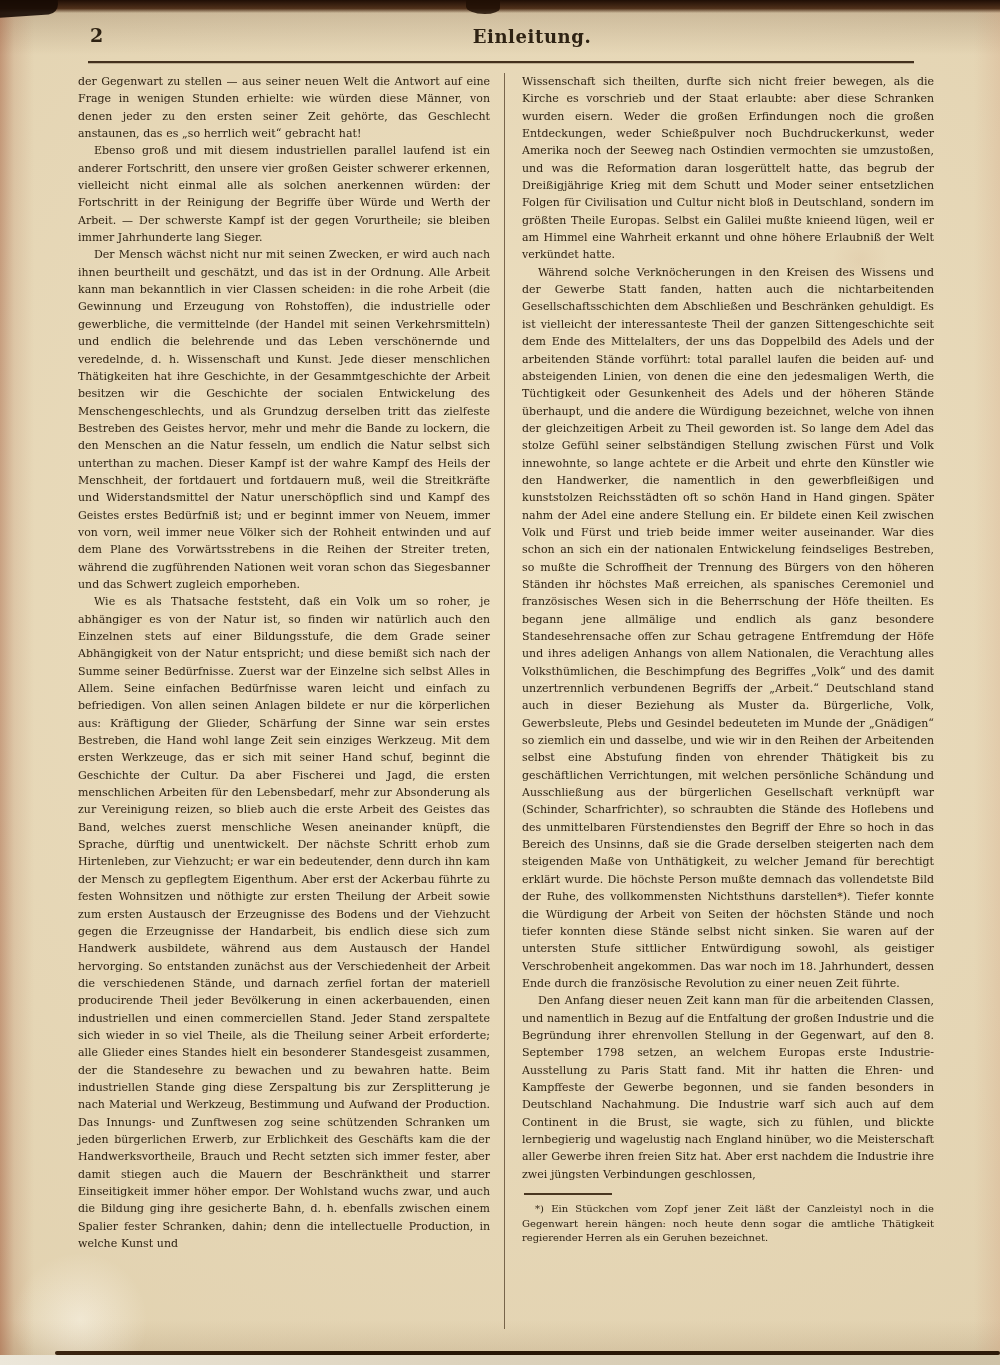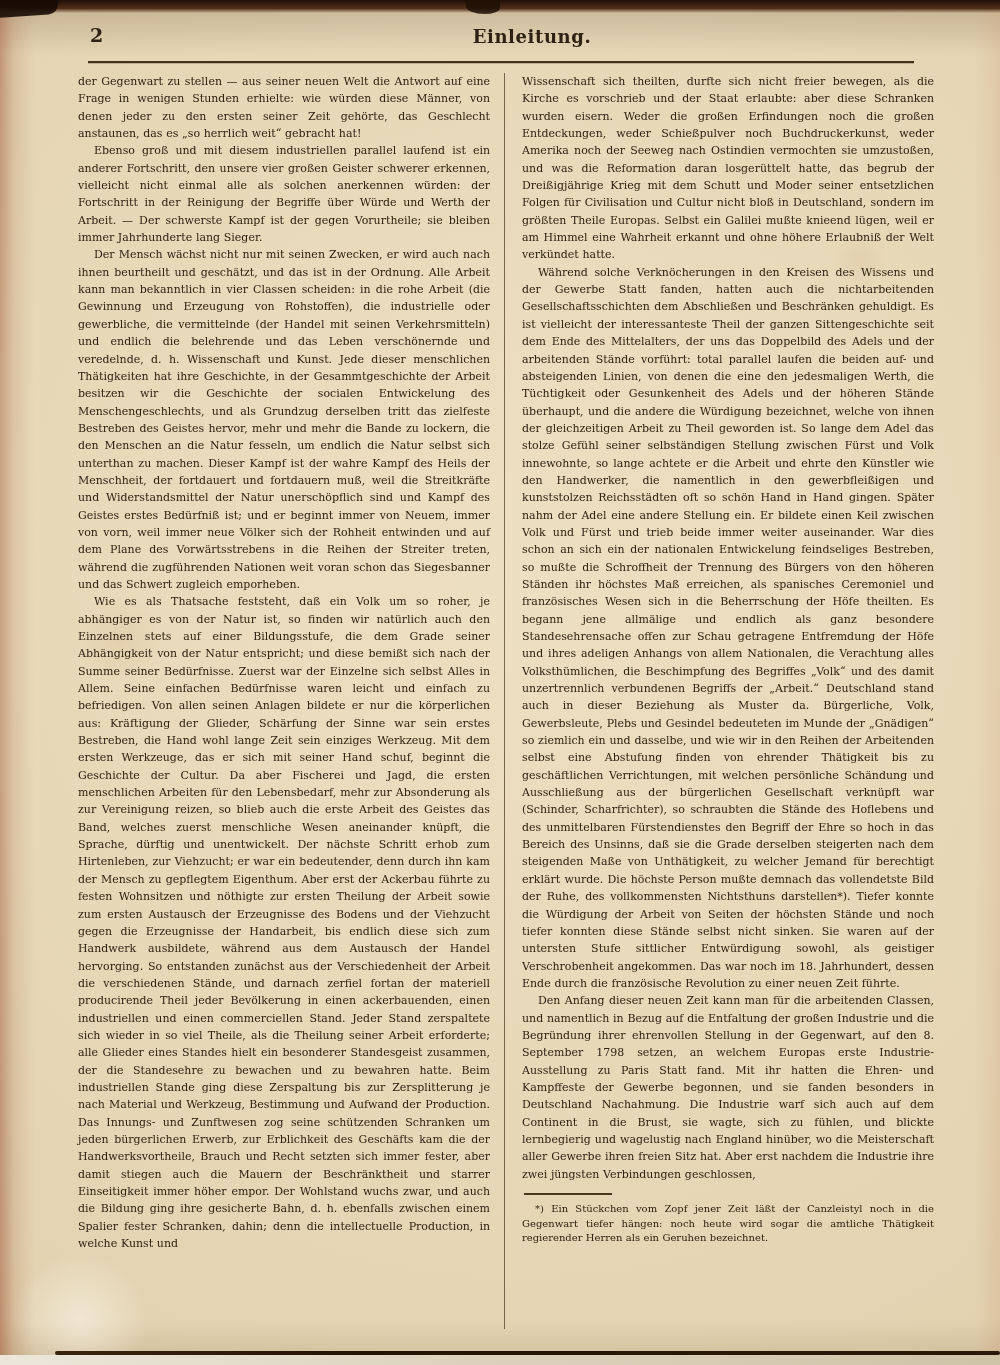--- a/index.html
+++ b/index.html
@@ -64,21 +64,21 @@
       <p>der Gegenwart zu stellen — aus seiner neuen Welt die Antwort auf eine Frage in wenigen Stunden erhielte: wie würden diese Männer, von denen jeder zu den ersten seiner Zeit gehörte, das Geschlecht anstaunen, das es „so herrlich weit“ gebracht hat!</p>
       <p class="ind">Ebenso groß und mit diesem industriellen parallel laufend ist ein anderer Fortschritt, den unsere vier großen Geister schwerer erkennen, vielleicht nicht einmal alle als solchen anerkennen würden: der Fortschritt in der Reinigung der Begriffe über Würde und Werth der Arbeit. — Der schwerste Kampf ist der gegen Vorurtheile; sie bleiben immer Jahrhunderte lang Sieger.</p>
       <p class="ind">Der Mensch wächst nicht nur mit seinen Zwecken, er wird auch nach ihnen beurtheilt und geschätzt, und das ist in der Ordnung. Alle Arbeit kann man bekanntlich in vier Classen scheiden: in die rohe Arbeit (die Gewinnung und Erzeugung von Rohstoffen), die industrielle oder gewerbliche, die vermittelnde (der Handel mit seinen Verkehrsmitteln) und endlich die belehrende und das Leben verschönernde und veredelnde, d. h. Wissenschaft und Kunst. Jede dieser menschlichen Thätigkeiten hat ihre Geschichte, in der Gesammtgeschichte der Arbeit besitzen wir die Geschichte der socialen Entwickelung des Menschengeschlechts, und als Grundzug derselben tritt das zielfeste Bestreben des Geistes hervor, mehr und mehr die Bande zu lockern, die den Menschen an die Natur fesseln, um endlich die Natur selbst sich unterthan zu machen. Dieser Kampf ist der wahre Kampf des Heils der Menschheit, der fortdauert und fortdauern muß, weil die Streitkräfte und Widerstandsmittel der Natur unerschöpflich sind und Kampf des Geistes erstes Bedürfniß ist; und er beginnt immer von Neuem, immer von vorn, weil immer neue Völker sich der Rohheit entwinden und auf dem Plane des Vorwärtsstrebens in die Reihen der Streiter treten, während die zugführenden Nationen weit voran schon das Siegesbanner und das Schwert zugleich emporheben.</p>
       <p class="ind">Wie es als Thatsache feststeht, daß ein Volk um so roher, je abhängiger es von der Natur ist, so finden wir natürlich auch den Einzelnen stets auf einer Bildungsstufe, die dem Grade seiner Abhängigkeit von der Natur entspricht; und diese bemißt sich nach der Summe seiner Bedürfnisse. Zuerst war der Einzelne sich selbst Alles in Allem. Seine einfachen Bedürfnisse waren leicht und einfach zu befriedigen. Von allen seinen Anlagen bildete er nur die körperlichen aus: Kräftigung der Glieder, Schärfung der Sinne war sein erstes Bestreben, die Hand wohl lange Zeit sein einziges Werkzeug. Mit dem ersten Werkzeuge, das er sich mit seiner Hand schuf, beginnt die Geschichte der Cultur. Da aber Fischerei und Jagd, die ersten menschlichen Arbeiten für den Lebensbedarf, mehr zur Absonderung als zur Vereinigung reizen, so blieb auch die erste Arbeit des Geistes das Band, welches zuerst menschliche Wesen aneinander knüpft, die Sprache, dürftig und unentwickelt. Der nächste Schritt erhob zum Hirtenleben, zur Viehzucht; er war ein bedeutender, denn durch ihn kam der Mensch zu gepflegtem Eigenthum. Aber erst der Ackerbau führte zu festen Wohnsitzen und nöthigte zur ersten Theilung der Arbeit sowie zum ersten Austausch der Erzeugnisse des Bodens und der Viehzucht gegen die Erzeugnisse der Handarbeit, bis endlich diese sich zum Handwerk ausbildete, während aus dem Austausch der Handel hervorging. So entstanden zunächst aus der Verschiedenheit der Arbeit die verschiedenen Stände, und darnach zerfiel fortan der materiell producirende Theil jeder Bevölkerung in einen ackerbauenden, einen industriellen und einen commerciellen Stand. Jeder Stand zerspaltete sich wieder in so viel Theile, als die Theilung seiner Arbeit erforderte; alle Glieder eines Standes hielt ein besonderer Standesgeist zusammen, der die Standesehre zu bewachen und zu bewahren hatte. Beim industriellen Stande ging diese Zerspaltung bis zur Zersplitterung je nach Material und Werkzeug, Bestimmung und Aufwand der Production. Das Innungs- und Zunftwesen zog seine schützenden Schranken um jeden bürgerlichen Erwerb, zur Erblichkeit des Geschäfts kam die der Handwerksvortheile, Brauch und Recht setzten sich immer fester, aber damit stiegen auch die Mauern der Beschränktheit und starrer Einseitigkeit immer höher empor. Der Wohlstand wuchs zwar, und auch die Bildung ging ihre gesicherte Bahn, d. h. ebenfalls zwischen einem Spalier fester Schranken, dahin; denn die intellectuelle Production, in welche Kunst und</p>
     </div>
     <div class="col right">
       <p>Wissenschaft sich theilten, durfte sich nicht freier bewegen, als die Kirche es vorschrieb und der Staat erlaubte: aber diese Schranken wurden eisern. Weder die großen Erfindungen noch die großen Entdeckungen, weder Schießpulver noch Buchdruckerkunst, weder Amerika noch der Seeweg nach Ostindien vermochten sie umzustoßen, und was die Reformation daran losgerüttelt hatte, das begrub der Dreißigjährige Krieg mit dem Schutt und Moder seiner entsetzlichen Folgen für Civilisation und Cultur nicht bloß in Deutschland, sondern im größten Theile Europas. Selbst ein Galilei mußte knieend lügen, weil er am Himmel eine Wahrheit erkannt und ohne höhere Erlaubniß der Welt verkündet hatte.</p>
       <p class="ind">Während solche Verknöcherungen in den Kreisen des Wissens und der Gewerbe Statt fanden, hatten auch die nichtarbeitenden Gesellschaftsschichten dem Abschließen und Beschränken gehuldigt. Es ist vielleicht der interessanteste Theil der ganzen Sittengeschichte seit dem Ende des Mittelalters, der uns das Doppelbild des Adels und der arbeitenden Stände vorführt: total parallel laufen die beiden auf- und absteigenden Linien, von denen die eine den jedesmaligen Werth, die Tüchtigkeit oder Gesunkenheit des Adels und der höheren Stände überhaupt, und die andere die Würdigung bezeichnet, welche von ihnen der gleichzeitigen Arbeit zu Theil geworden ist. So lange dem Adel das stolze Gefühl seiner selbständigen Stellung zwischen Fürst und Volk innewohnte, so lange achtete er die Arbeit und ehrte den Künstler wie den Handwerker, die namentlich in den gewerbfleißigen und kunststolzen Reichsstädten oft so schön Hand in Hand gingen. Später nahm der Adel eine andere Stellung ein. Er bildete einen Keil zwischen Volk und Fürst und trieb beide immer weiter auseinander. War dies schon an sich ein der nationalen Entwickelung feindseliges Bestreben, so mußte die Schroffheit der Trennung des Bürgers von den höheren Ständen ihr höchstes Maß erreichen, als spanisches Ceremoniel und französisches Wesen sich in die Beherrschung der Höfe theilten. Es begann jene allmälige und endlich als ganz besondere Standesehrensache offen zur Schau getragene Entfremdung der Höfe und ihres adeligen Anhangs von allem Nationalen, die Verachtung alles Volksthümlichen, die Beschimpfung des Begriffes „Volk“ und des damit unzertrennlich verbundenen Begriffs der „Arbeit.“ Deutschland stand auch in dieser Beziehung als Muster da. Bürgerliche, Volk, Gewerbsleute, Plebs und Gesindel bedeuteten im Munde der „Gnädigen“ so ziemlich ein und dasselbe, und wie wir in den Reihen der Arbeitenden selbst eine Abstufung finden von ehrender Thätigkeit bis zu geschäftlichen Verrichtungen, mit welchen persönliche Schändung und Ausschließung aus der bürgerlichen Gesellschaft verknüpft war (Schinder, Scharfrichter), so schraubten die Stände des Hoflebens und des unmittelbaren Fürstendienstes den Begriff der Ehre so hoch in das Bereich des Unsinns, daß sie die Grade derselben steigerten nach dem steigenden Maße von Unthätigkeit, zu welcher Jemand für berechtigt erklärt wurde. Die höchste Person mußte demnach das vollendetste Bild der Ruhe, des vollkommensten Nichtsthuns darstellen*). Tiefer konnte die Würdigung der Arbeit von Seiten der höchsten Stände und noch tiefer konnten diese Stände selbst nicht sinken. Sie waren auf der untersten Stufe sittlicher Entwürdigung sowohl, als geistiger Verschrobenheit angekommen. Das war noch im 18. Jahrhundert, dessen Ende durch die französische Revolution zu einer neuen Zeit führte.</p>
       <p class="ind">Den Anfang dieser neuen Zeit kann man für die arbeitenden Classen, und namentlich in Bezug auf die Entfaltung der großen Industrie und die Begründung ihrer ehrenvollen Stellung in der Gegenwart, auf den 8. September 1798 setzen, an welchem Europas erste Industrie-Ausstellung zu Paris Statt fand. Mit ihr hatten die Ehren- und Kampffeste der Gewerbe begonnen, und sie fanden besonders in Deutschland Nachahmung. Die Industrie warf sich auch auf dem Continent in die Brust, sie wagte, sich zu fühlen, und blickte lernbegierig und wagelustig nach England hinüber, wo die Meisterschaft aller Gewerbe ihren freien Sitz hat. Aber erst nachdem die Industrie ihre zwei jüngsten Verbindungen geschlossen,</p>
       <div class="fn-rule"></div>
-      <p class="footnote">*) Ein Stückchen vom Zopf jener Zeit läßt der Canzleistyl noch in die Gegenwart tiefer hängen: noch heute wird sogar die amtliche Thätigkeit regierender Herren als ein Geruhen bezeichnet.</p>
+      <p class="footnote">*) Ein Stückchen vom Zopf jener Zeit läßt der Canzleistyl noch in die Gegenwart herein hängen: noch heute denn sogar die amtliche Thätigkeit regierender Herren als ein Geruhen bezeichnet.</p>
     </div>
   </div>
 
   <div class="divider"></div>
 
   <div class="bottom-strip"></div>
   <div class="bottom-line"></div>
 </div>
 
 </body></html>

